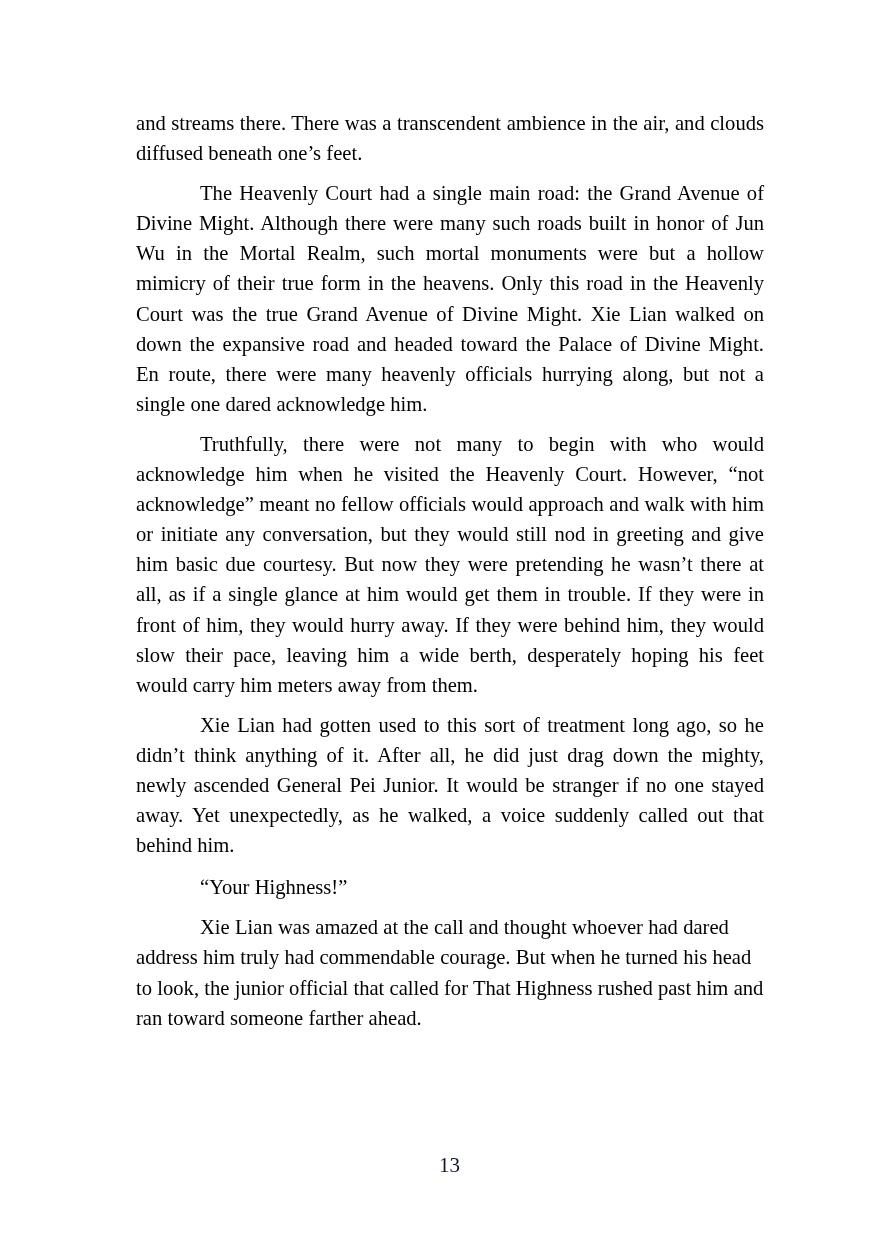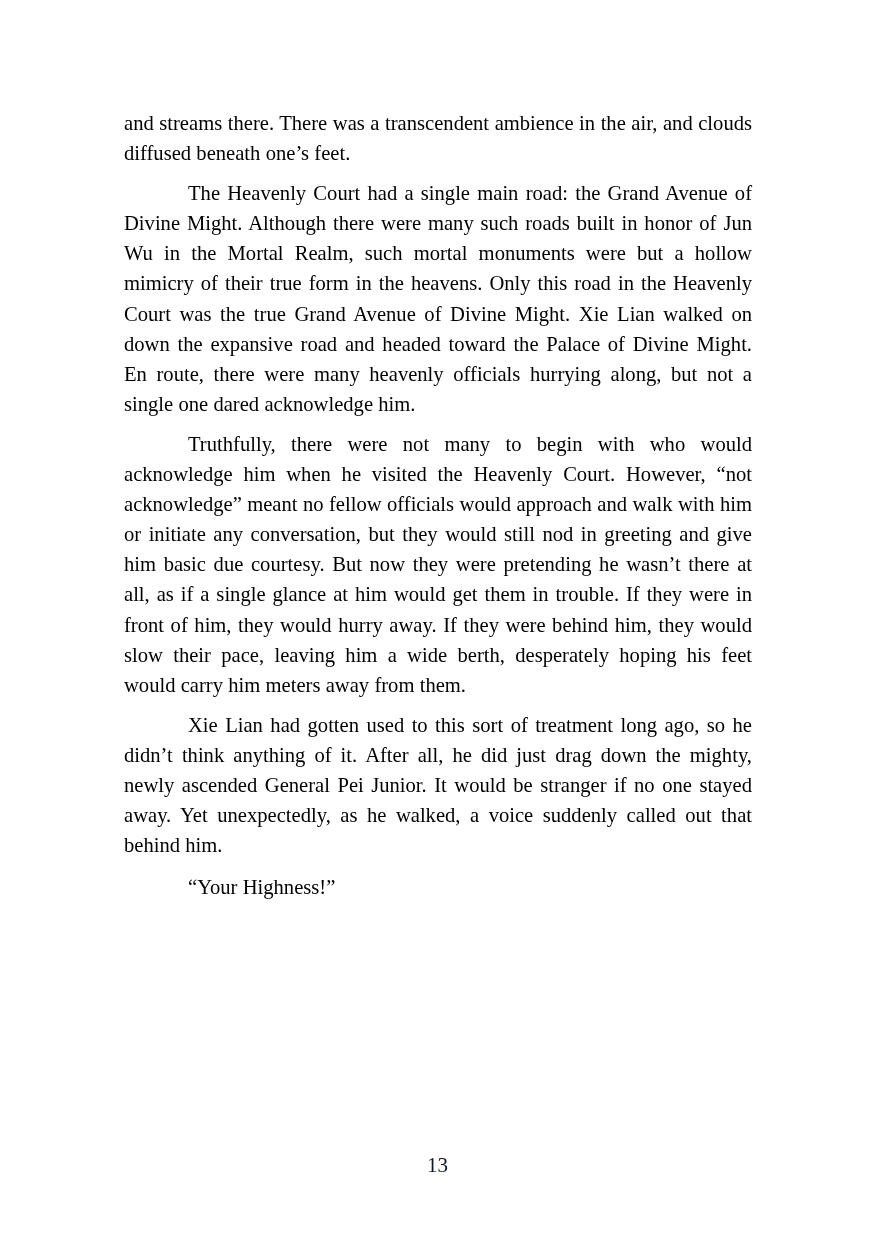--- a/index.html
+++ b/index.html
@@ -10,21 +10,21 @@
   body {
     width: 875px;
     height: 1239px;
     position: relative;
     font-family: "Liberation Serif", "DejaVu Serif", serif;
     color: #000000;
     overflow: hidden;
   }
   .page {
     position: absolute;
-    left: 0;
+    left: 12px;
     top: 0;
     width: 701px;
     height: 1239px;
     background: #ffffff;
   }
   .text-block {
     position: absolute;
     left: 124px;
     top: 108px;
     width: 628px;
@@ -76,18 +76,19 @@
     <p class="para continuation">and streams there. There was a transcendent ambience in the air, and clouds diffused beneath one’s feet.</p>
 
     <p class="para spaced">The Heavenly Court had a single main road: the Grand Avenue of Divine Might. Although there were many such roads built in honor of Jun Wu in the Mortal Realm, such mortal monuments were but a hollow mimicry of their true form in the heavens. Only this road in the Heavenly Court was the true Grand Avenue of Divine Might. Xie Lian walked on down the expansive road and headed toward the Palace of Divine Might. En route, there were many heavenly officials hurrying along, but not a single one dared acknowledge him.</p>
 
     <p class="para spaced">Truthfully, there were not many to begin with who would acknowledge him when he visited the Heavenly Court. However, “not acknowledge” meant no fellow officials would approach and walk with him or initiate any conversation, but they would still nod in greeting and give him basic due courtesy. But now they were pretending he wasn’t there at all, as if a single glance at him would get them in trouble. If they were in front of him, they would hurry away. If they were behind him, they would slow their pace, leaving him a wide berth, desperately hoping his feet would carry him meters away from them.</p>
 
     <p class="para spaced">Xie Lian had gotten used to this sort of treatment long ago, so he didn’t think anything of it. After all, he did just drag down the mighty, newly ascended General Pei Junior. It would be stranger if no one stayed away. Yet unexpectedly, as he walked, a voice suddenly called out that behind him.</p>
 
     <p class="para spaced short">“Your Highness!”</p>
 
+    <p class="para spaced">Xie Lian was amazed at the call and thought whoever had dared address him truly had commendable courage. But when he turned his head to look, the junior official that called for That Highness rushed past him and ran toward someone farther ahead.</p>
 
   </div>
 
   <div class="page-number">13</div>
 
 </div>
 
 </body></html>

